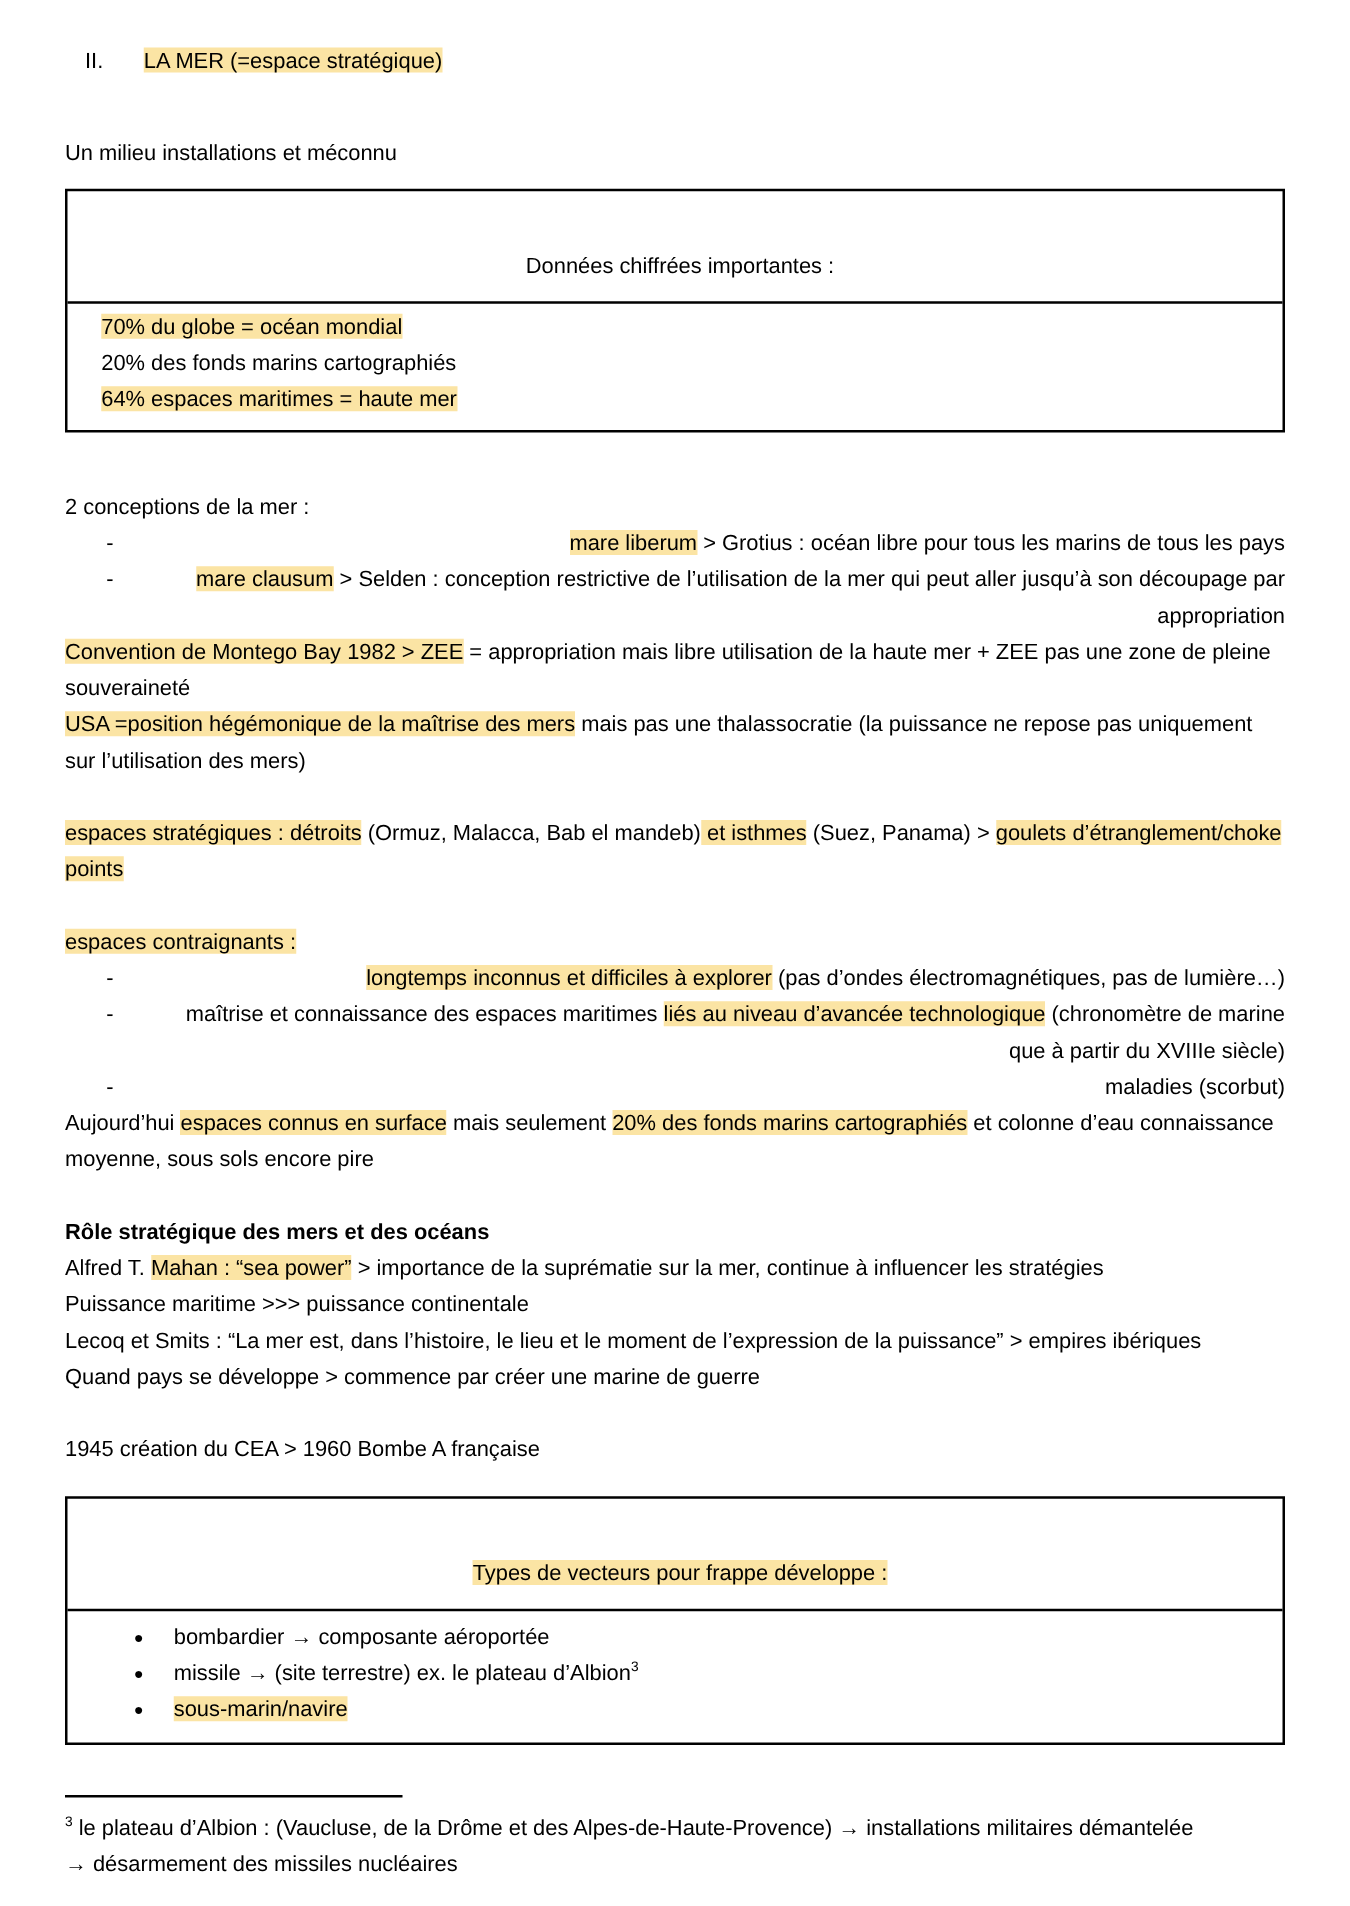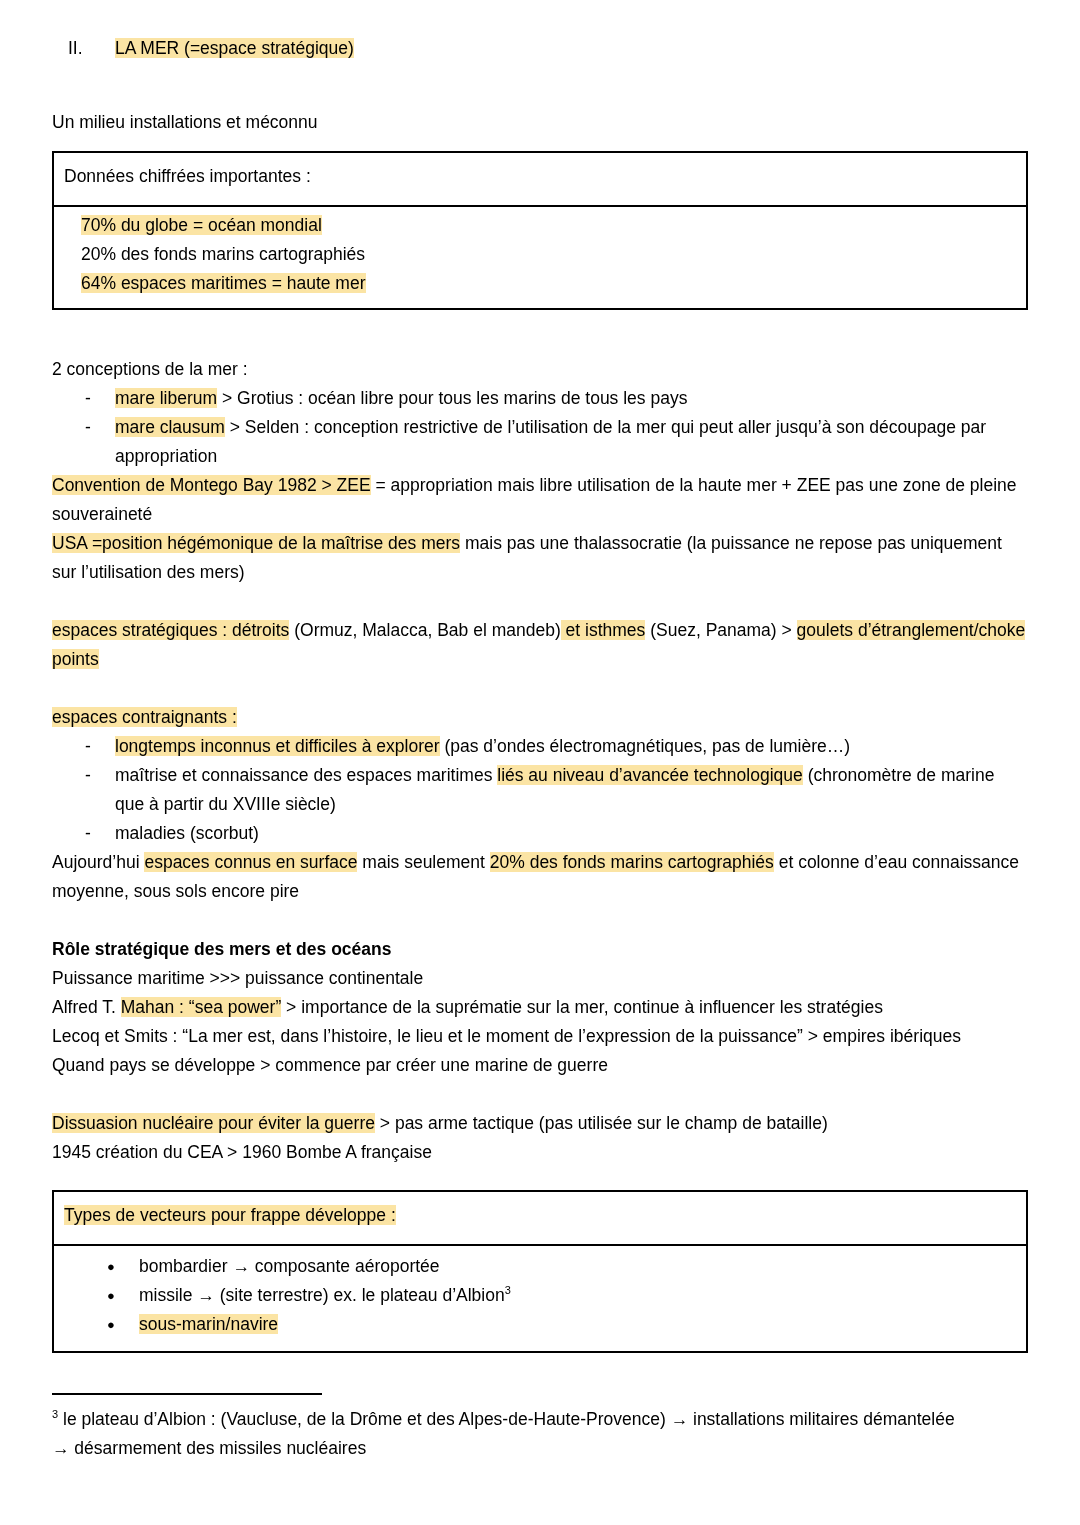--- a/index.html
+++ b/index.html
@@ -19,26 +19,26 @@
   .heading { margin-left: 16px; margin-bottom: 45px; }
   .h-num { display: inline-block; width: 47px; }
 
   .para { margin: 0; }
   .mb-blank { margin-bottom: 29px; }
 
   .intro { margin-bottom: 14px; }
 
   .box { border: 2px solid #000; }
   .box-stats { margin-bottom: 45px; }
-  .box-title { padding: 9px 2px 14px 10px; border-bottom: 2px solid #000; }
+  .box-title { text-align: center; padding: 9px 2px 14px 10px; border-bottom: 2px solid #000; margin-top: 36px; }
   .box-body { padding: 4px 10px 10px 27px; }
 
   .list-item { display: flex; padding-left: 33px; }
   .list-item .marker { flex: 0 0 30px; }
-  .list-item .li-text { flex: 1 1 auto; }
+  .list-item .li-text { flex: 1 1 auto; text-align: right; }
 
   .bullet-item { display: flex; padding-left: 43px; }
   .bullet-item .marker { flex: 0 0 32px; font-size: 13px; line-height: 29px; }
   .bullet-item .li-text { flex: 1 1 auto; }
 
   .bold-head { font-weight: 700; }
 
   .box-vectors { margin-top: 23px; }
   .box-vectors .box-body { padding: 6px 10px 12px 10px; }
 
@@ -94,26 +94,25 @@
     <span class="marker">-</span>
     <span class="li-text"><span>maîtrise et connaissance des espaces maritimes </span><span class="hl">liés au niveau d’avancée technologique</span><span> (chronomètre de marine que à partir du XVIIIe siècle)</span></span>
   </div>
   <div class="list-item">
     <span class="marker">-</span>
     <span class="li-text"><span>maladies (scorbut)</span></span>
   </div>
   <p class="para mb-blank"><span>Aujourd’hui </span><span class="hl">espaces connus en surface</span><span> mais seulement </span><span class="hl">20% des fonds marins cartographiés</span><span> et colonne d’eau connaissance moyenne, sous sols encore pire</span></p>
 
   <p class="para bold-head">Rôle stratégique des mers et des océans</p>
+  <p class="para"><span>Alfred T. </span><span class="hl">Mahan : “sea power”</span><span> &gt; importance de la suprématie sur la mer, continue à influencer les stratégies</span></p>
   <p class="para"><span>Puissance maritime &gt;&gt;&gt; puissance continentale</span></p>
-  <p class="para"><span>Alfred T. </span><span class="hl">Mahan : “sea power”</span><span> &gt; importance de la suprématie sur la mer, continue à influencer les stratégies</span></p>
   <p class="para"><span>Lecoq et Smits : “La mer est, dans l’histoire, le lieu et le moment de l’expression de la puissance” &gt; empires ibériques</span></p>
   <p class="para mb-blank"><span>Quand pays se développe &gt; commence par créer une marine de guerre</span></p>
 
-  <p class="para"><span class="hl">Dissuasion nucléaire pour éviter la guerre</span><span> &gt; pas arme tactique (pas utilisée sur le champ de bataille)</span></p>
   <p class="para"><span>1945 création du CEA &gt; 1960 Bombe A française</span></p>
 
   <div class="box box-vectors">
     <div class="box-title"><span class="hl">Types de vecteurs pour frappe développe :</span></div>
     <div class="box-body">
       <div class="bullet-item">
         <span class="marker">●</span>
         <span class="li-text"><span>bombardier → composante aéroportée</span></span>
       </div>
       <div class="bullet-item">

